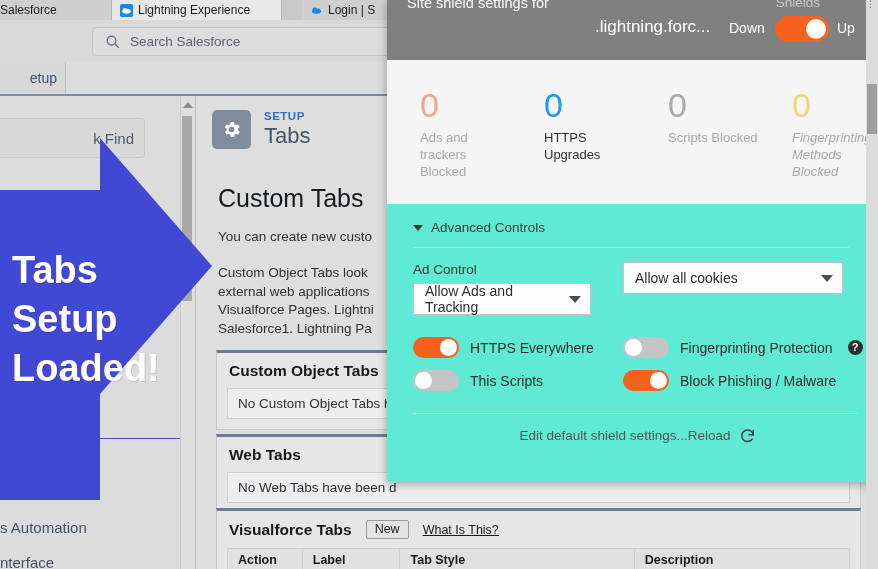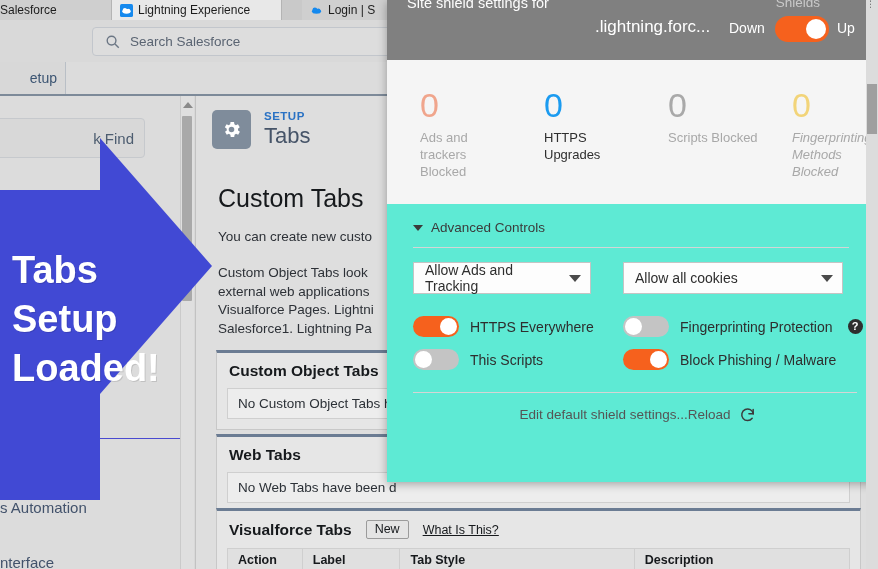--- a/index.html
+++ b/index.html
@@ -244,21 +244,21 @@
     <div class="side-link" style="top:88px;">
       <span>ome</span>
     </div>
     <div class="side-divider" style="top:342px;"></div>
     <div class="side-link" style="top:353px;">
       <span>e Settings</span>
     </div>
     <div class="side-link" style="top:388px;">
       <span>ts and Fields</span>
     </div>
-    <div class="side-link" style="top:403px;">
+    <div class="side-link" style="top:423px;">
       <span>s Automation</span>
     </div>
     <div class="side-link" style="top:458px;">
       <span>nterface</span>
     </div>
   </div>
 
   <div class="side-scroll-track"></div>
   <div class="side-scroll-up"></div>
   <div class="side-scroll-thumb"></div>
@@ -384,20 +384,21 @@
 
     <div class="adv">
       <div class="adv-title">
         <span class="caret-down"></span>
         <span>Advanced Controls</span>
       </div>
       <div class="adv-rule"></div>
 
       <div class="selects">
         <div class="sel-group">
+          <div class="sel-label">Ad Control</div>
           <div class="sel sel-ad">
             <span>Allow Ads and Tracking</span>
             <span class="car"></span>
           </div>
         </div>
         <div class="sel-group">
           <div class="sel sel-ck">
             <span>Allow all cookies</span>
             <span class="car"></span>
           </div>

